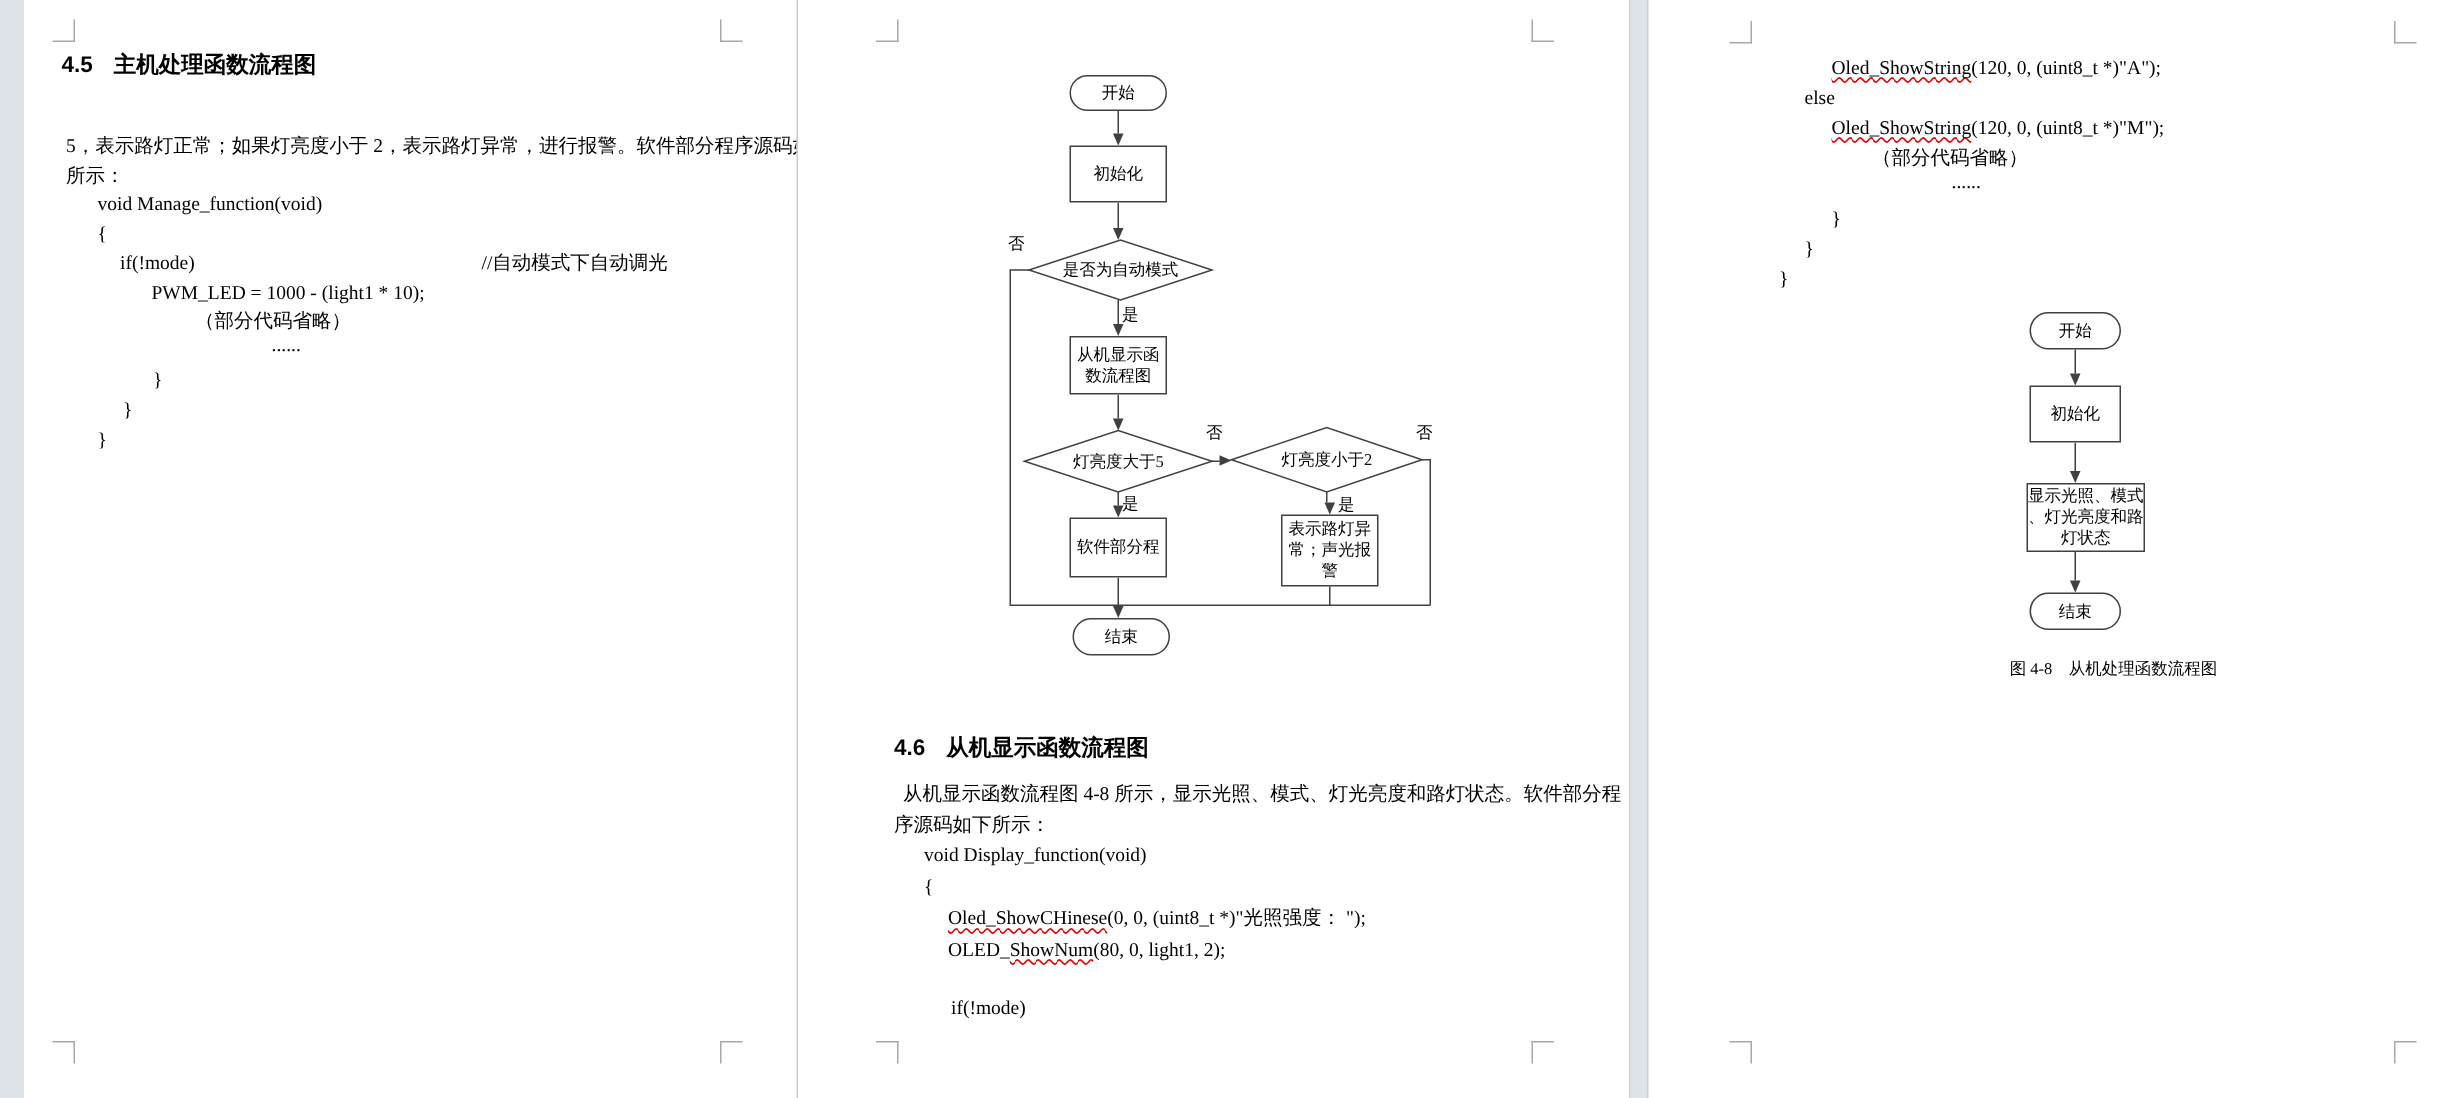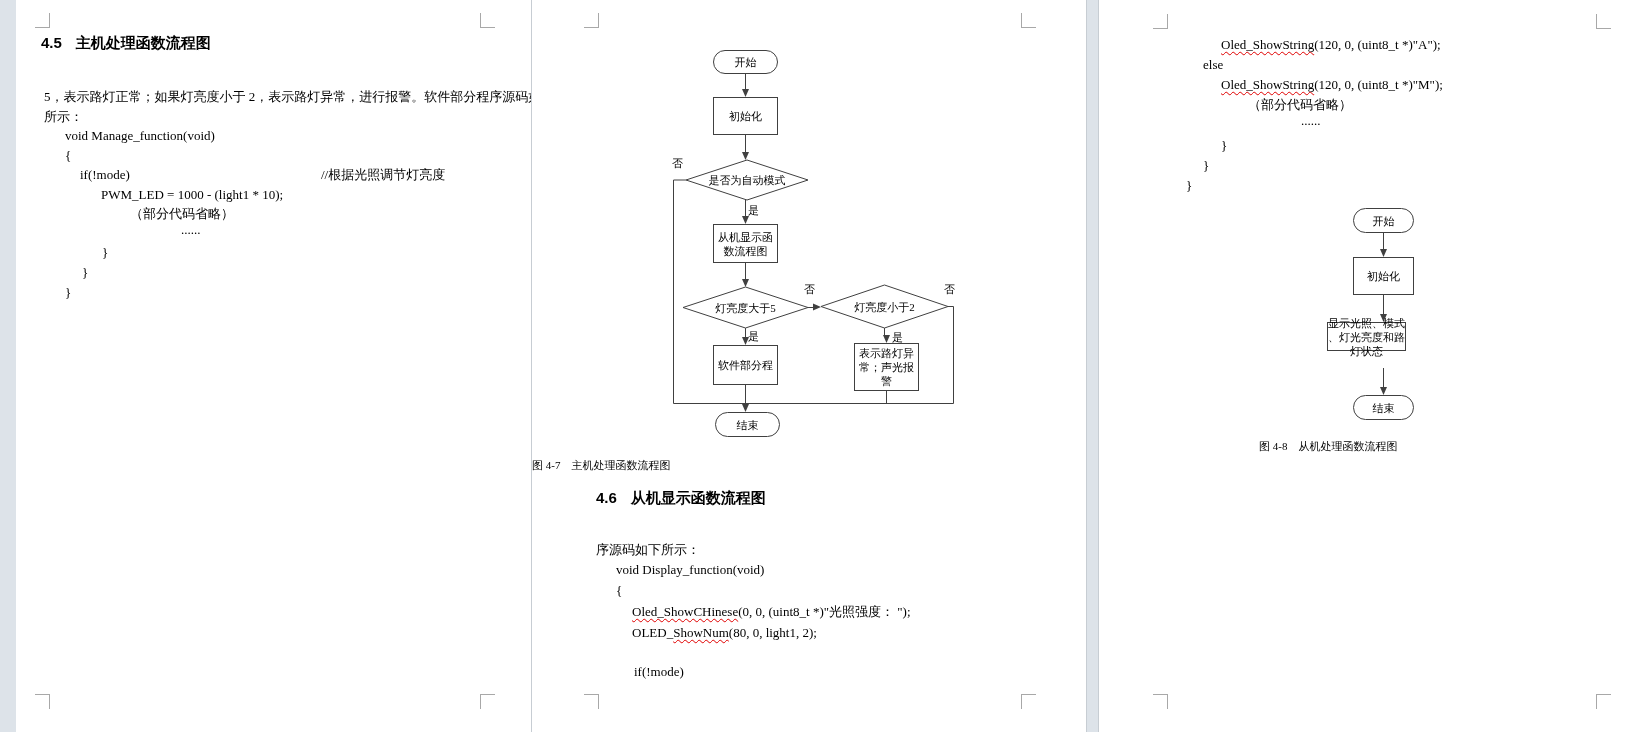--- a/index.html
+++ b/index.html
@@ -11,21 +11,21 @@
   #p3{left:1098px;width:532px;border-left:1px solid #c7cdd3;}
   .mark{position:absolute;width:14px;height:14px;}
   .mk-tl{border-right:1px solid #a8a8a8;border-bottom:1px solid #a8a8a8;}
   .mk-tr{border-left:1px solid #a8a8a8;border-bottom:1px solid #a8a8a8;}
   .mk-bl{border-right:1px solid #a8a8a8;border-top:1px solid #a8a8a8;}
   .mk-br{border-left:1px solid #a8a8a8;border-top:1px solid #a8a8a8;}
   .t{position:absolute;white-space:pre;font-size:13px;line-height:16px;}
   .h{position:absolute;font-family:"Liberation Sans","DejaVu Sans",sans-serif;font-weight:bold;
      font-size:15px;white-space:nowrap;}
   .h .num{margin-right:14px;}
-  .cap{position:absolute;font-size:11px;line-height:13px;white-space:nowrap;}
+  .cap{position:absolute;font-size:11px;line-height:13px;text-align:center;white-space:nowrap;}
   .node{position:absolute;box-sizing:border-box;border:1px solid #404040;background:#fff;
         display:flex;align-items:center;justify-content:center;text-align:center;
         font-size:11px;line-height:14px;word-break:break-all;line-break:anywhere;}
   .stadium{border-radius:13px;}
   .dlab{position:absolute;font-size:11px;line-height:14px;text-align:center;word-break:break-all;}
   .yn{position:absolute;font-size:11px;line-height:12px;}
   svg.fc{position:absolute;left:0;top:0;pointer-events:none;}
   .sq{text-decoration:underline;text-decoration-style:wavy;text-decoration-color:#e00000;
       -webkit-text-decoration:underline wavy #e00000;text-decoration-thickness:1px;
       text-underline-offset:2px;text-decoration-skip-ink:none;}
@@ -40,21 +40,21 @@
   <div class="mark mk-br" style="left:464px;top:694px"></div>
 
   <div class="h" style="left:25px;top:34px"><span class="num">4.5</span><span>主机处理函数流程图</span></div>
 
   <div class="t" style="left:28px;top:89px">5，表示路灯正常；如果灯亮度小于 2，表示路灯异常，进行报警。软件部分程序源码如下</div>
   <div class="t" style="left:28px;top:109px">所示：</div>
 
   <div class="t" style="left:49px;top:128px">void Manage_function(void)</div>
   <div class="t" style="left:49px;top:148px">{</div>
   <div class="t" style="left:64px;top:167px">if(!mode)</div>
-  <div class="t" style="left:305px;top:167px">//根据光照调节灯亮度</div>
+  <div class="t" style="left:305px;top:167px">//自动模式下自动调光</div>
   <div class="t" style="left:85px;top:187px">PWM_LED = 1000 - (light1 * 10);</div>
   <div class="t" style="left:114px;top:206px">（部分代码省略）</div>
   <div class="t" style="left:165px;top:222px">......</div>
   <div class="t" style="left:86px;top:245px">}</div>
   <div class="t" style="left:66px;top:265px">}</div>
   <div class="t" style="left:49px;top:285px">}</div>
 </div>
 
 <div class="page" id="p2">
   <div class="mark mk-tl" style="left:52px;top:13px"></div>
@@ -89,24 +89,24 @@
   <div class="node" style="left:322px;top:343px;width:65px;height:48px">表示路灯异常；声光报警</div>
   <div class="node stadium" style="left:183px;top:412px;width:65px;height:25px">结束</div>
 
   <div class="yn" style="left:140px;top:157px">否</div>
   <div class="yn" style="left:216px;top:204px">是</div>
   <div class="yn" style="left:272px;top:283px">否</div>
   <div class="yn" style="left:216px;top:330px">是</div>
   <div class="yn" style="left:412px;top:283px">否</div>
   <div class="yn" style="left:360px;top:331px">是</div>
 
-  <div class="cap" style="left:0;top:459px;width:554px">图 4-7　主机处理函数流程图</div>
 
   <div class="h" style="left:64px;top:489px"><span class="num">4.6</span><span>从机显示函数流程图</span></div>
 
+  <div class="t" style="left:70px;top:521px">从机显示函数流程图 4-8 所示，显示光照、模式、灯光亮度和路灯状态。软件部分程</div>
   <div class="t" style="left:64px;top:542px">序源码如下所示：</div>
 
   <div class="t" style="left:84px;top:562px">void Display_function(void)</div>
   <div class="t" style="left:84px;top:583px">{</div>
   <div class="t" style="left:100px;top:604px"><span class="sq">Oled_ShowCHinese</span><span>(0, 0, (uint8_t *)"光照强度： ");</span></div>
   <div class="t" style="left:100px;top:625px"><span>OLED_</span><span class="sq">ShowNum</span><span>(80, 0, light1, 2);</span></div>
   <div class="t" style="left:102px;top:664px">if(!mode)</div>
 </div>
 
 <div class="page" id="p3">
@@ -128,17 +128,17 @@
     <path fill="none" stroke="#404040" d="M284.5,233 V249 M284.5,295 V314 M284.5,368 V387"></path>
     <g fill="#404040">
       <path d="M281,249 h7 l-3.5,8 z"></path>
       <path d="M281,314 h7 l-3.5,8 z"></path>
       <path d="M281,387 h7 l-3.5,8 z"></path>
     </g>
   </svg>
 
   <div class="node stadium" style="left:254px;top:208px;width:61px;height:25px">开始</div>
   <div class="node" style="left:254px;top:257px;width:61px;height:38px">初始化</div>
-  <div class="node" style="left:228px;top:322px;width:79px;height:29px">显示光照、模式、灯光亮度和路灯状态</div>
+  <div class="node" style="left:252px;top:322px;width:79px;height:46px">显示光照、模式、灯光亮度和路灯状态</div>
   <div class="node stadium" style="left:254px;top:395px;width:61px;height:25px">结束</div>
 
   <div class="cap" style="left:160px;top:440px;width:300px">图 4-8　从机处理函数流程图</div>
 </div>
 
 </body></html>

